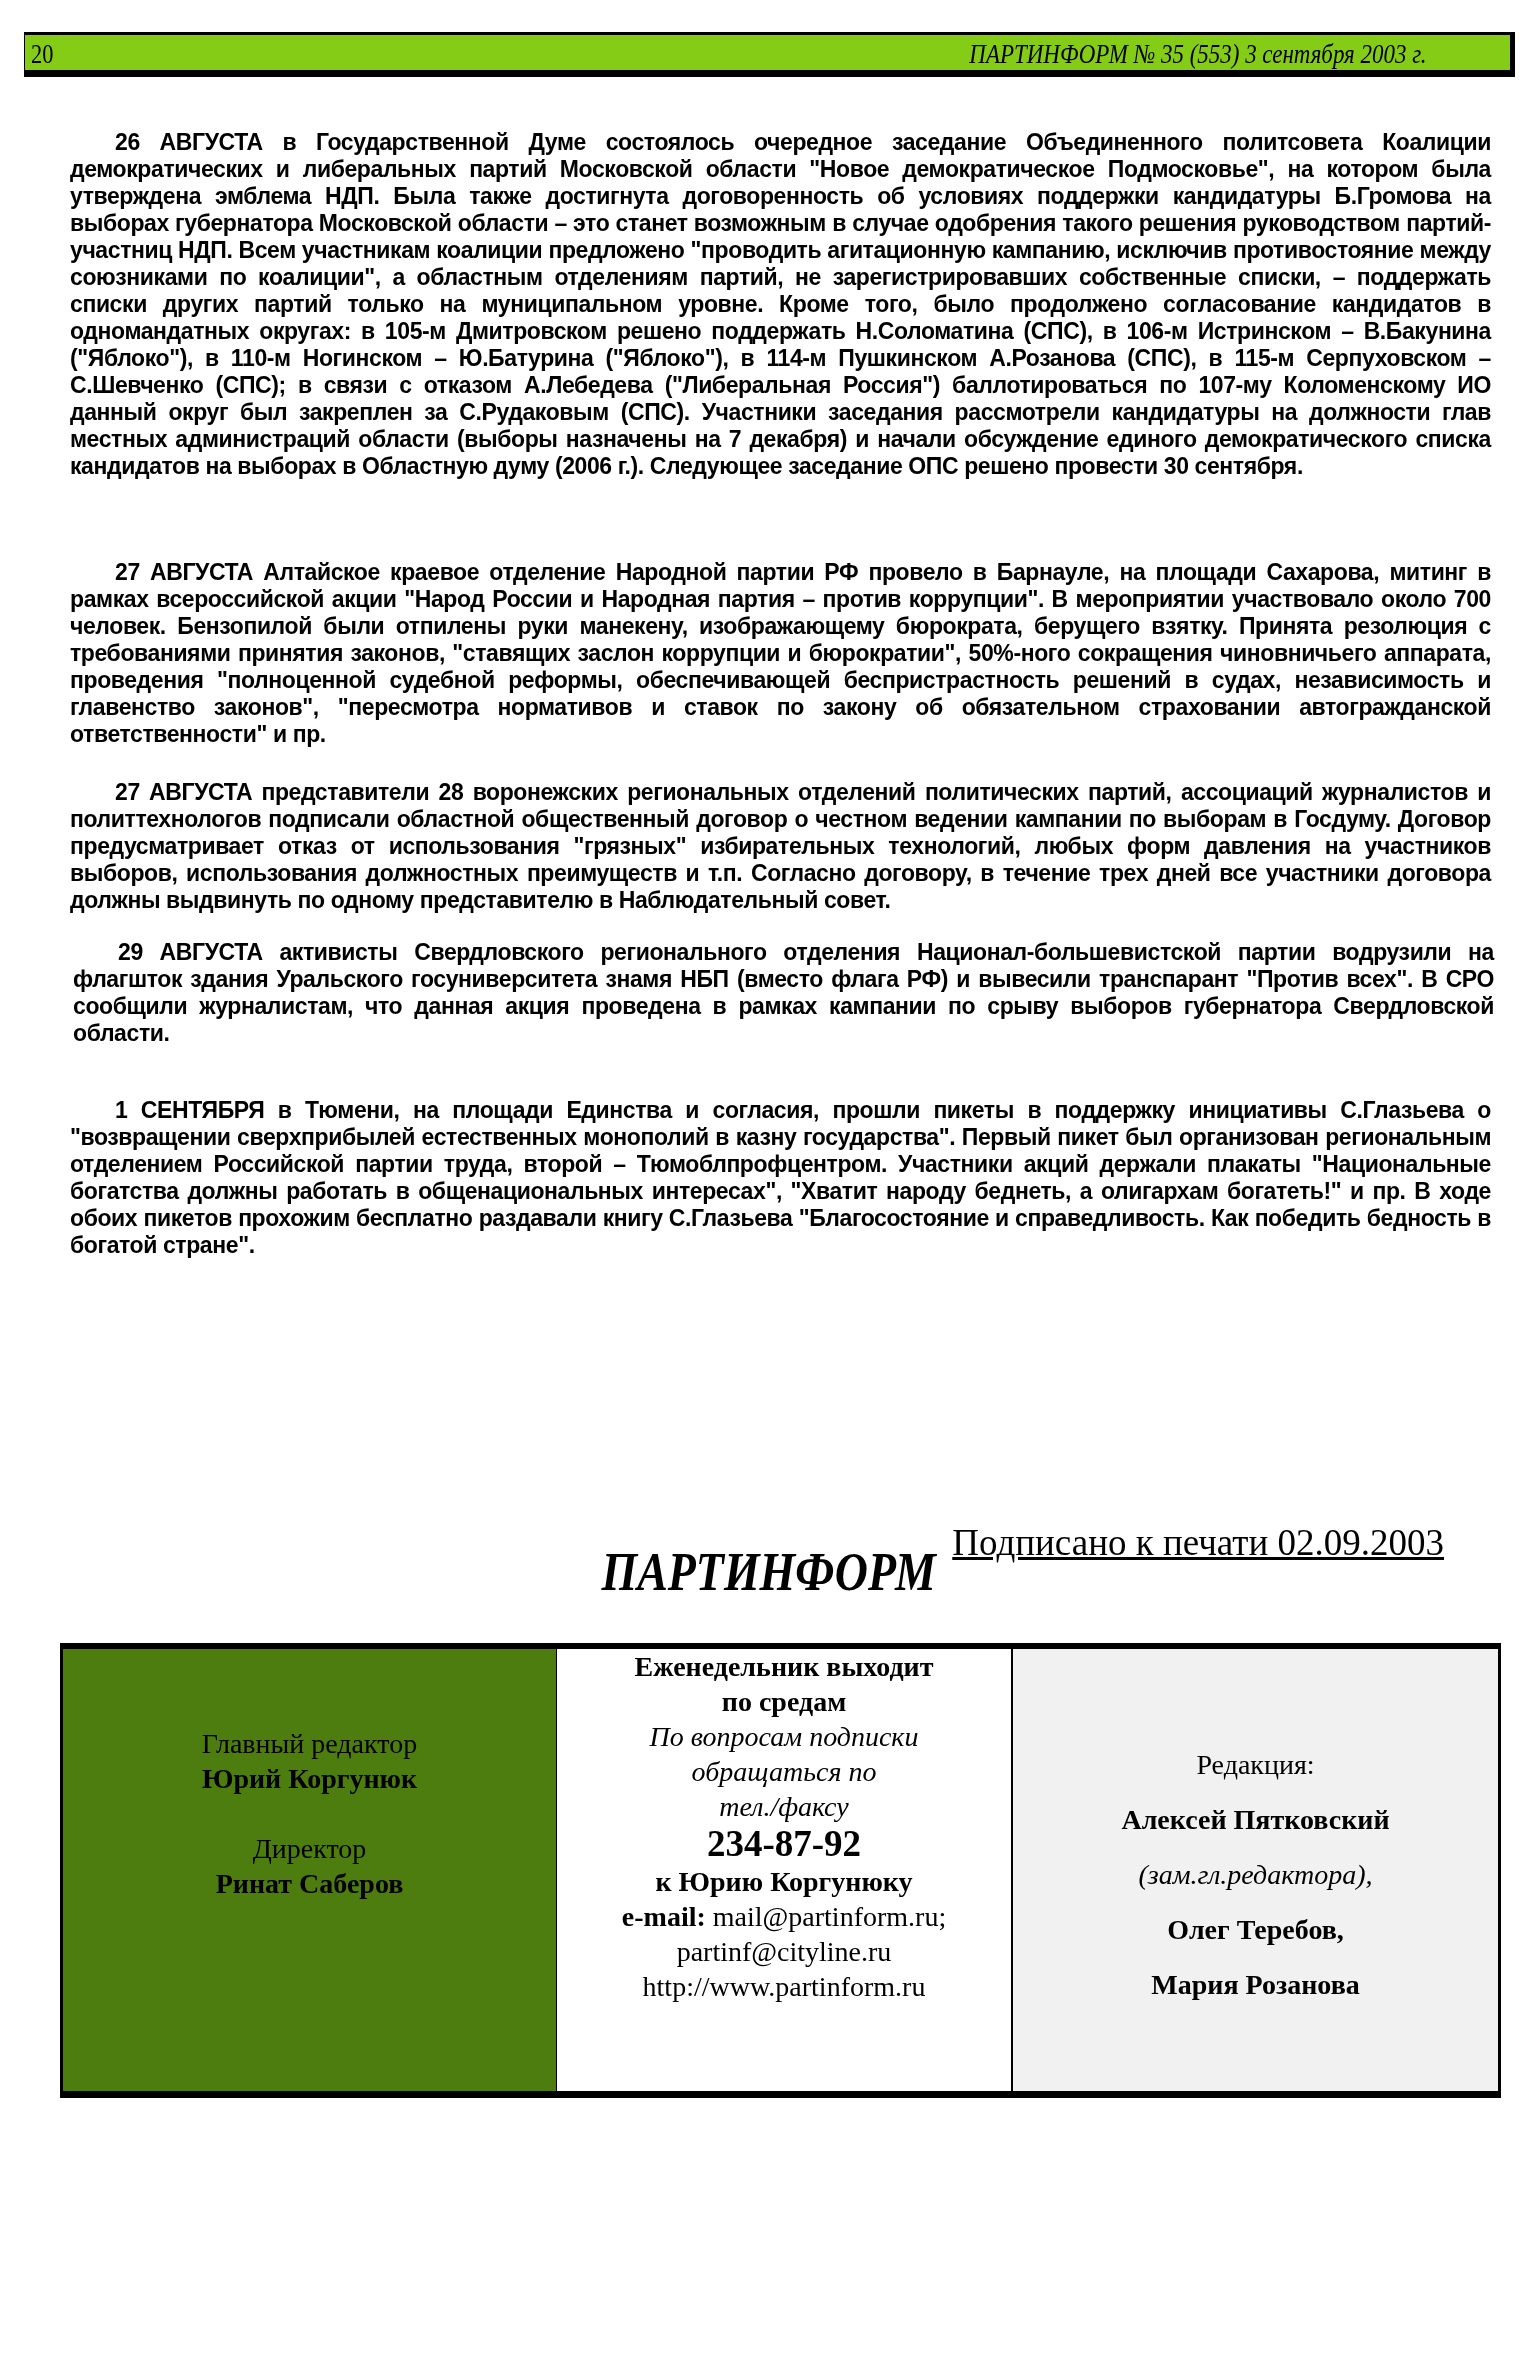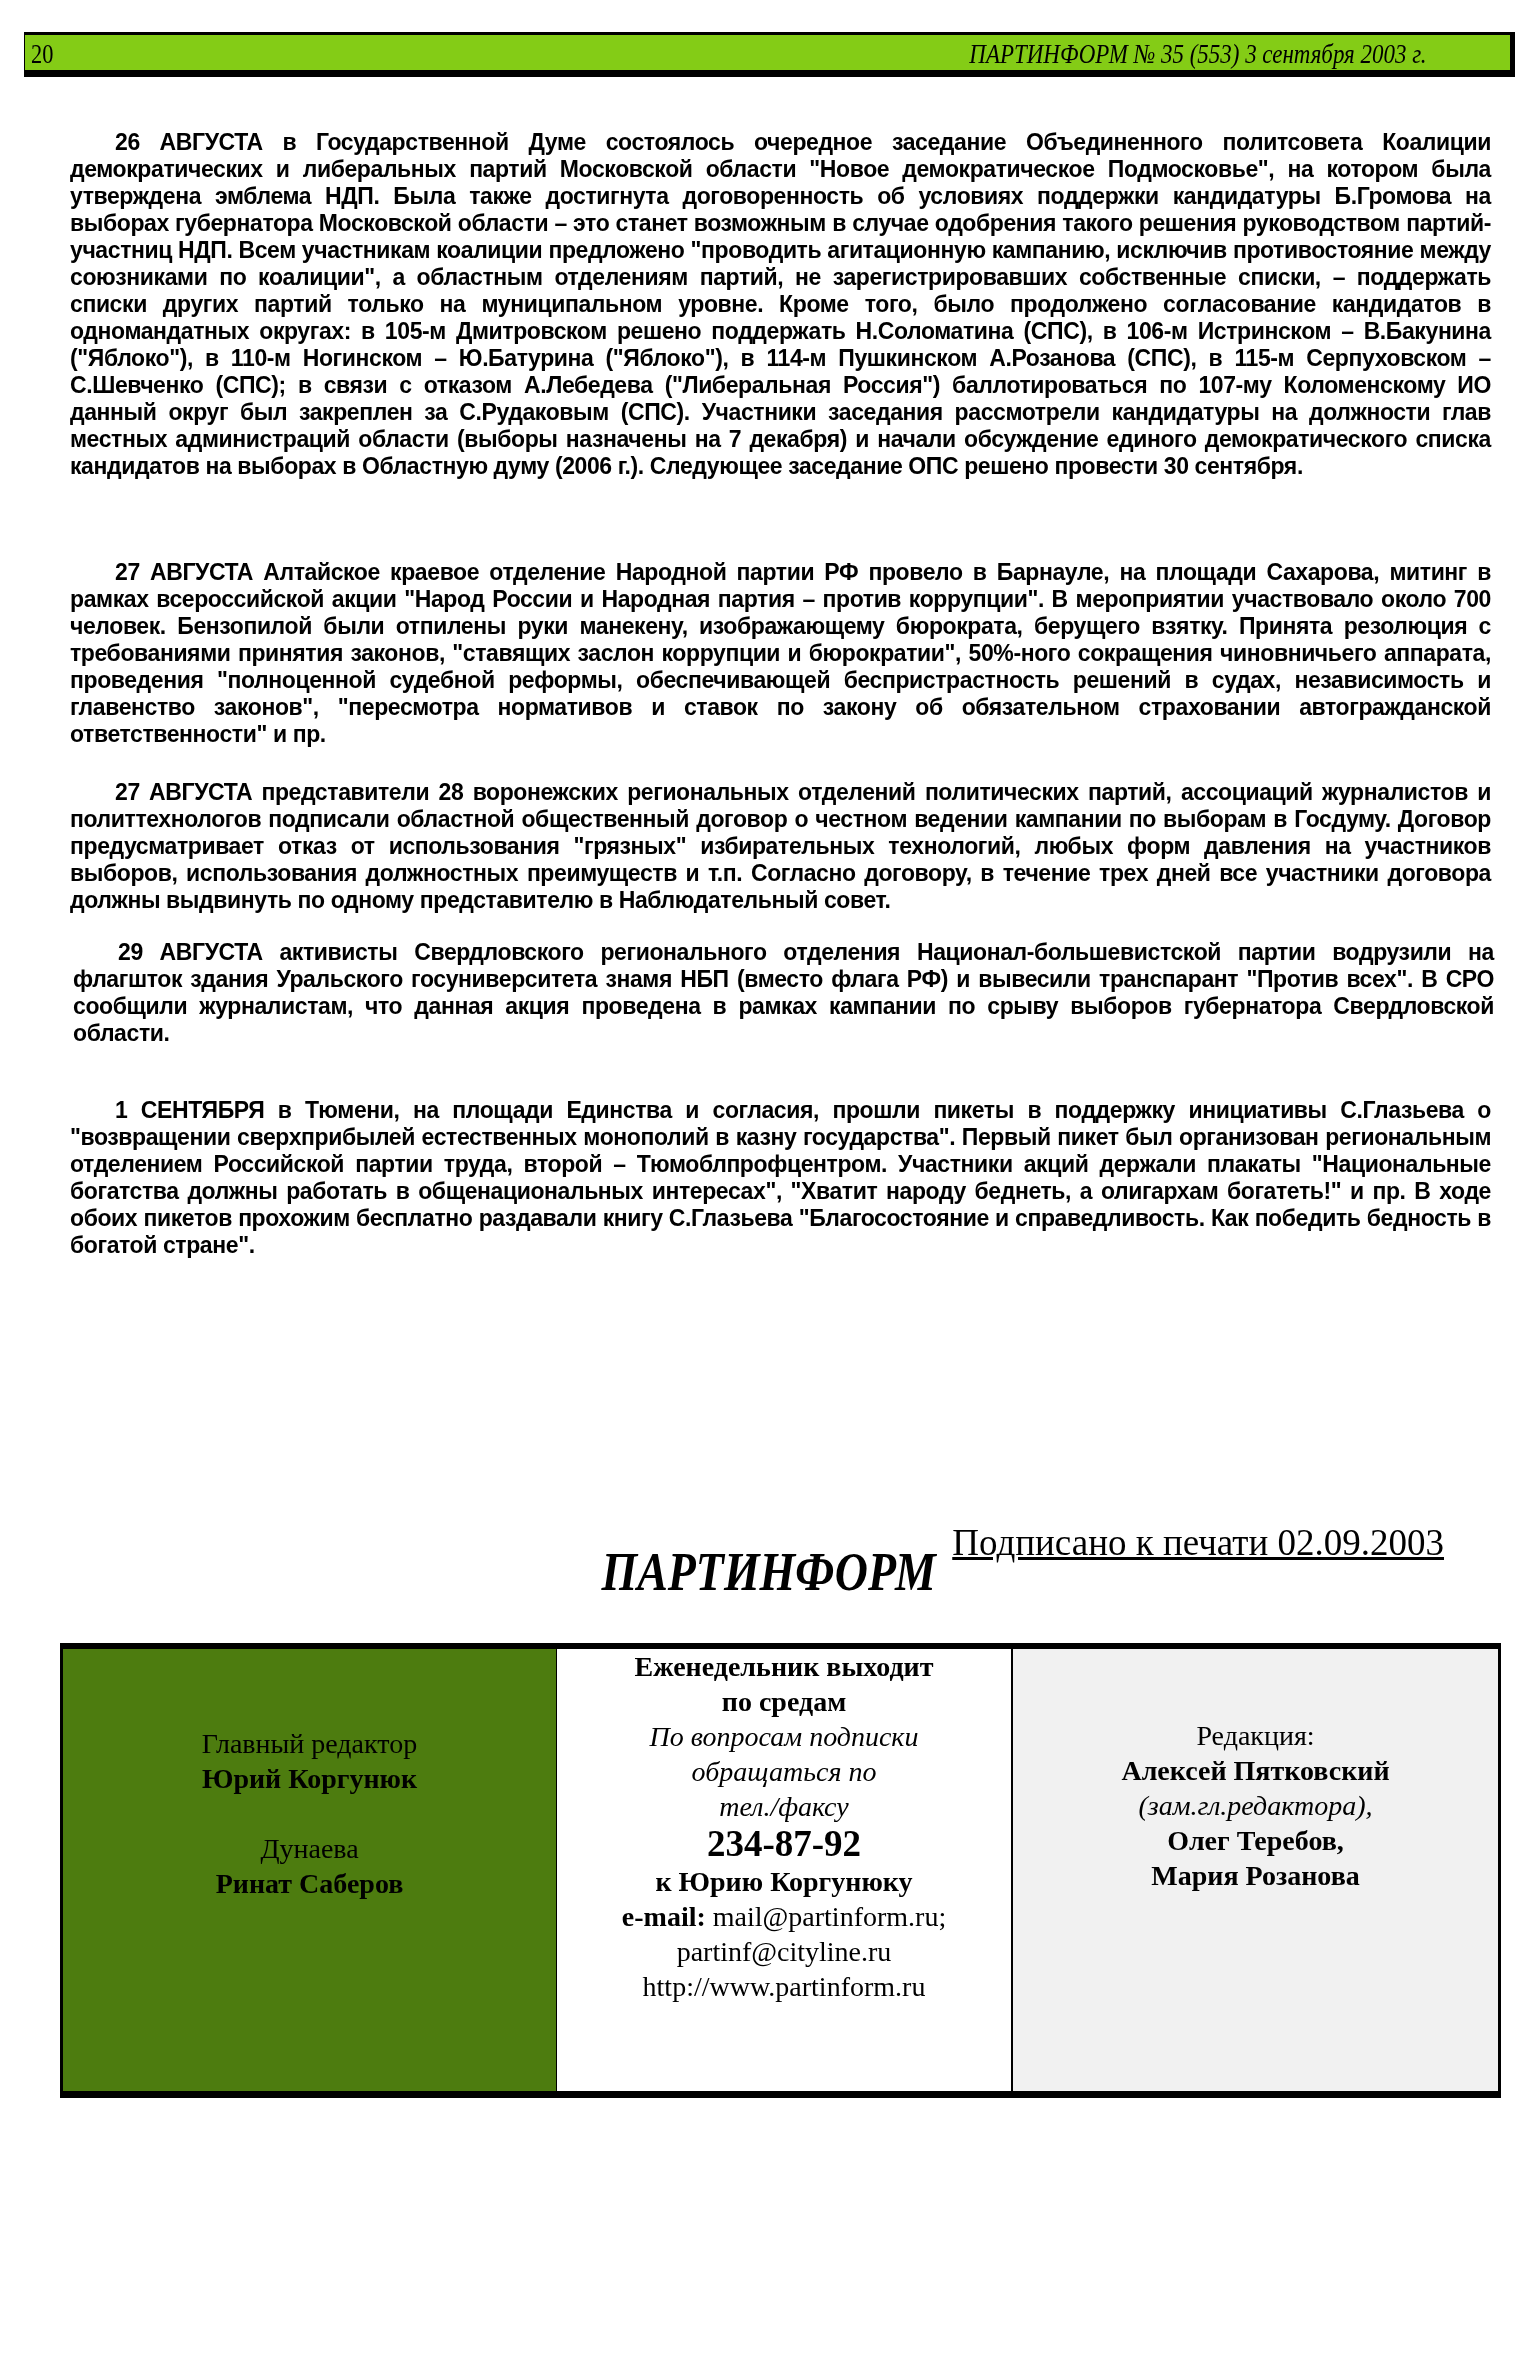--- a/index.html
+++ b/index.html
@@ -46,21 +46,21 @@
     position: absolute; left: 60px; top: 1643px; width: 1435px; height: 442px;
     border-top: 6.4px solid #000; border-bottom: 7px solid #000;
     border-left: 3.2px solid #000; border-right: 3.2px solid #000;
     display: flex;
     font-family: "Liberation Serif", "DejaVu Serif", serif;
     font-size: 28px; line-height: 35px; text-align: center;
   }
   .col { display: flex; flex-direction: column; justify-content: flex-start; align-items: center; }
   .col-left { width: 494px; background: #4d7c0f; border-right: 1.9px solid #000; padding-top: 77px; box-sizing: border-box; }
   .col-mid { width: 456px; background: #ffffff; border-right: 2.6px solid #000; box-sizing: border-box; }
-  .col-right { flex: 1; background: #f1f1f1; padding-top: 69px; box-sizing: border-box; }
+  .col-right { flex: 1; background: #f1f1f1; padding-top: 98px; box-sizing: border-box; gap: 20px; }
   .b { font-weight: bold; }
   .i { font-style: italic; }
   .gap { height: 35px; }
   .phone { font-weight: bold; font-size: 37px; line-height: 40px; }
 </style>
 </head>
 <body>
 
 <div class="header-box">
   <span class="header-page">20</span>
@@ -75,21 +75,21 @@
 
 <div class="signed">Подписано к печати 02.09.2003</div>
 
 <div class="masthead"><span>ПАРТИНФОРМ</span></div>
 
 <div class="info-box">
   <div class="col col-left">
     <div>Главный редактор</div>
     <div class="b">Юрий Коргунюк</div>
     <div class="gap"></div>
-    <div>Дунаева</div>
+    <div>Директор</div>
     <div class="b">Ринат Саберов</div>
   </div>
   <div class="col col-mid">
     <div class="b">Еженедельник выходит</div>
     <div class="b">по средам</div>
     <div class="i">По вопросам подписки</div>
     <div class="i">обращаться по</div>
     <div class="i">тел./факсу</div>
     <div class="phone">234-87-92</div>
     <div class="b">к Юрию Коргунюку</div>

